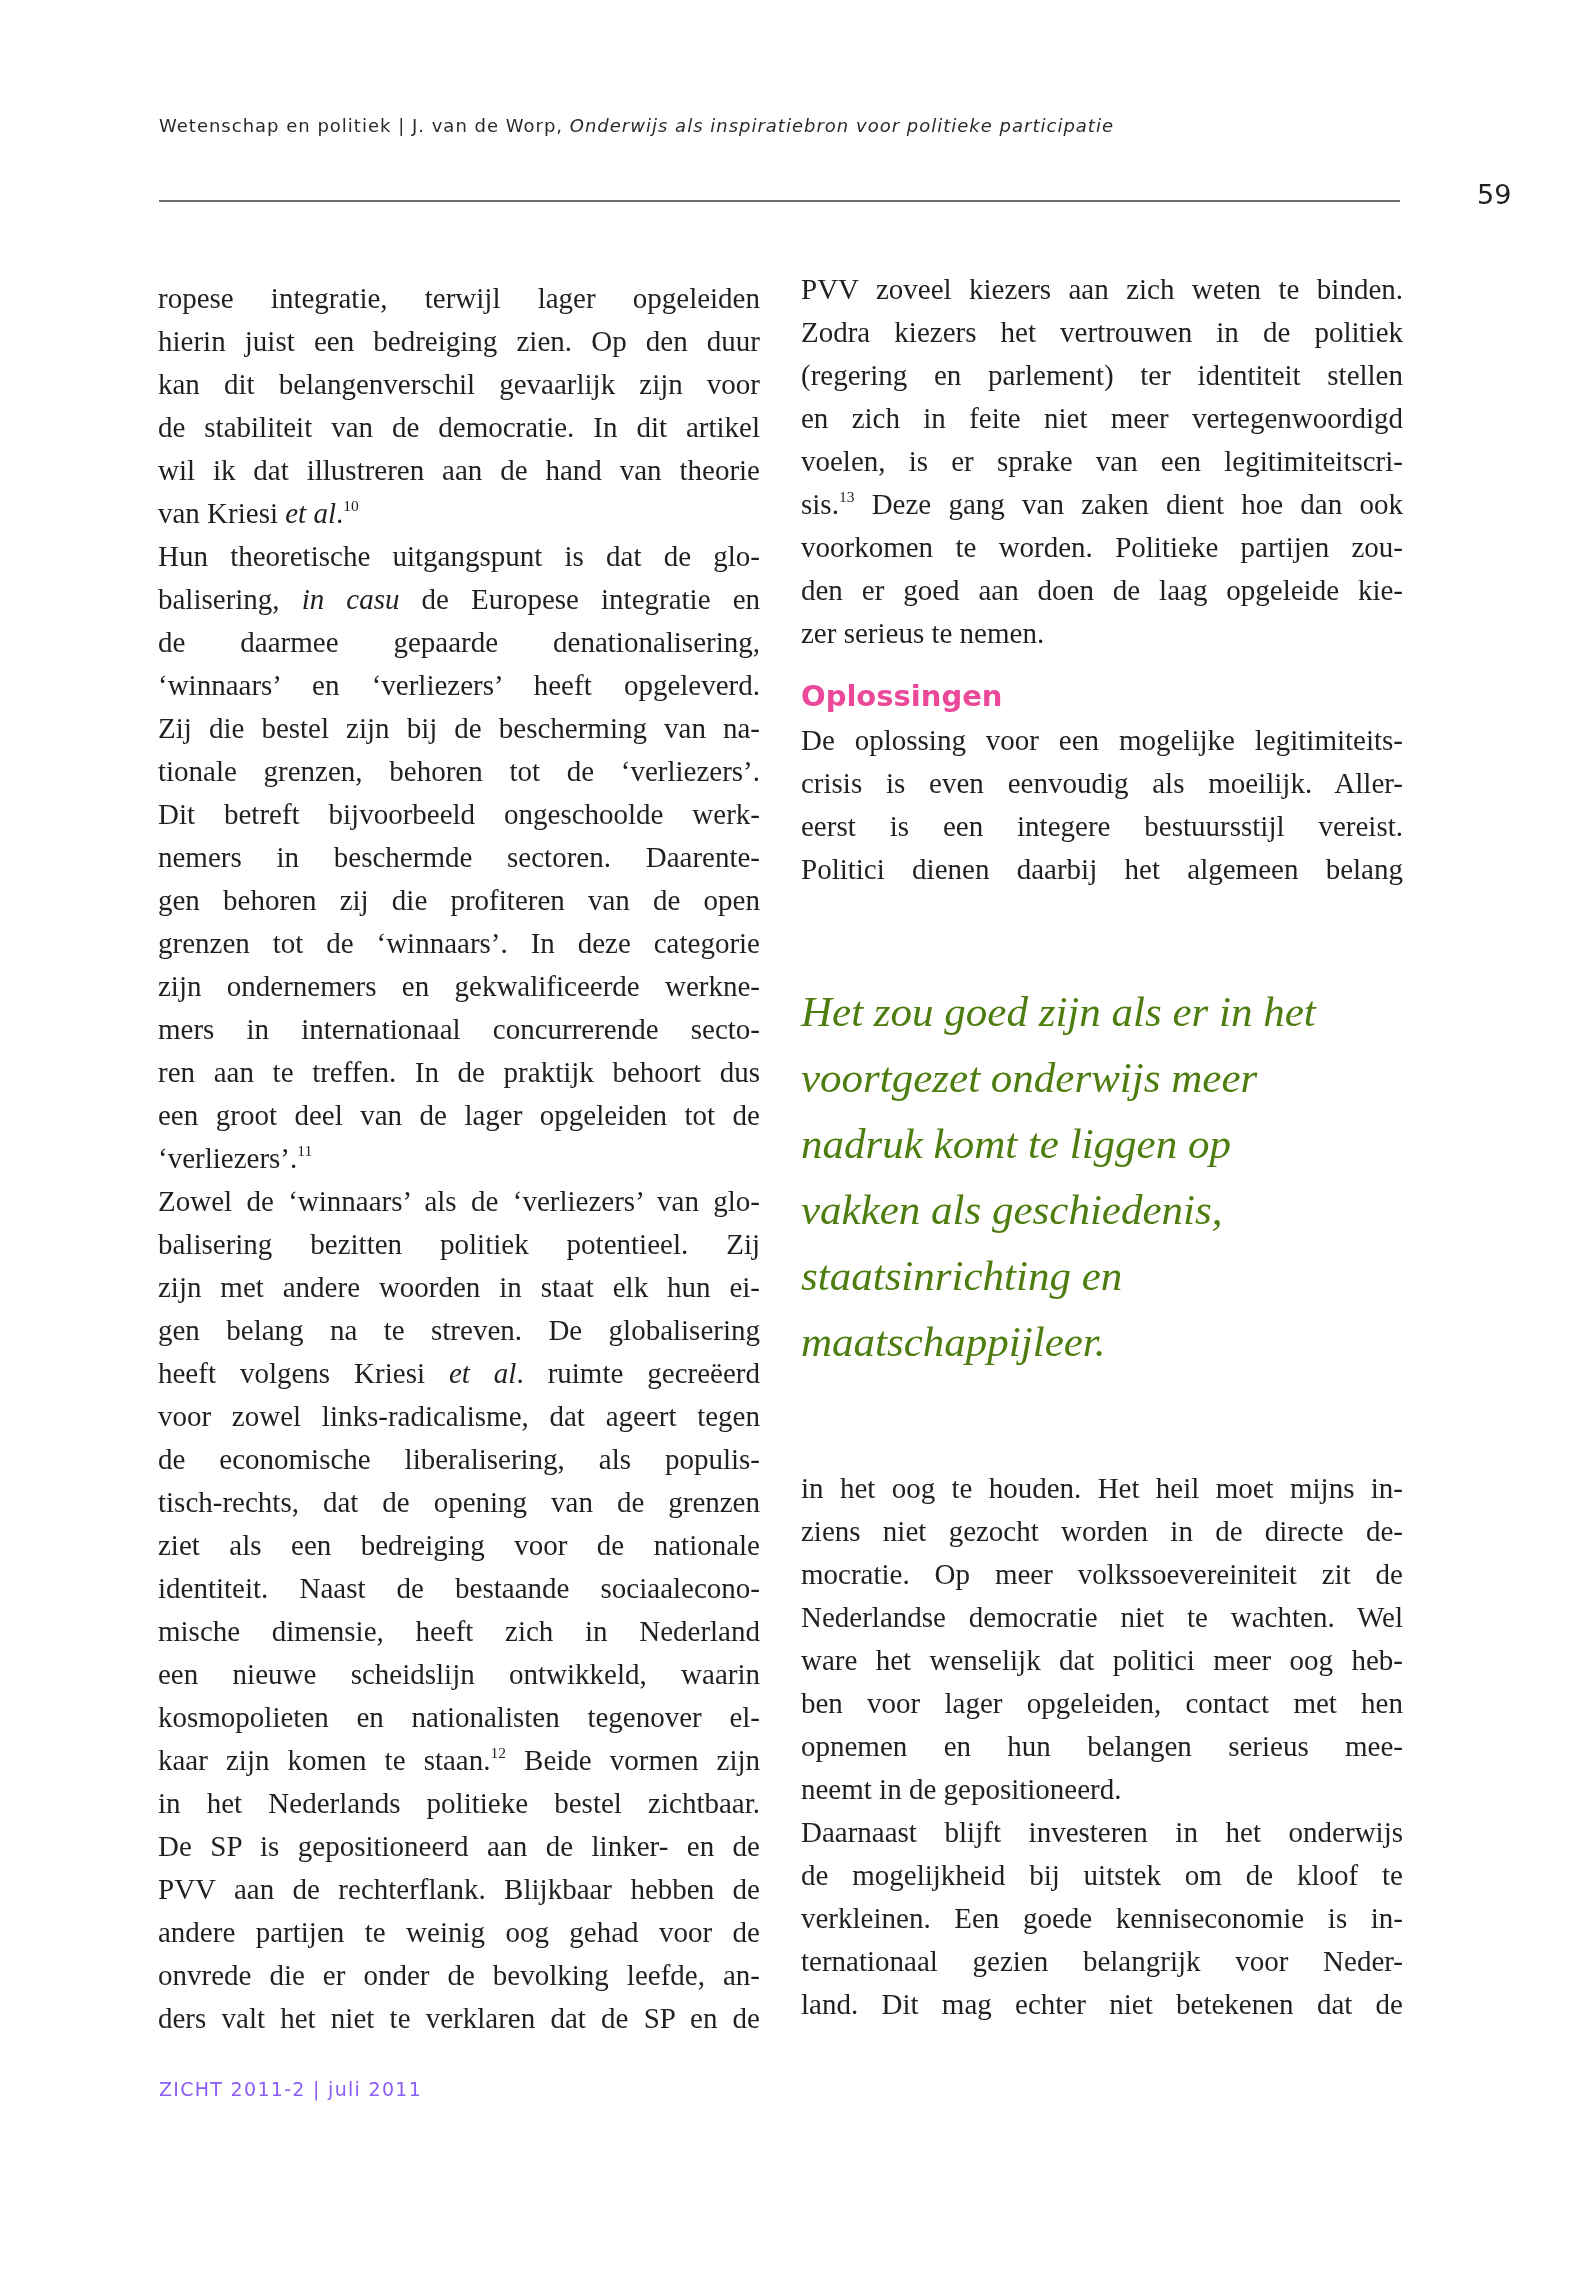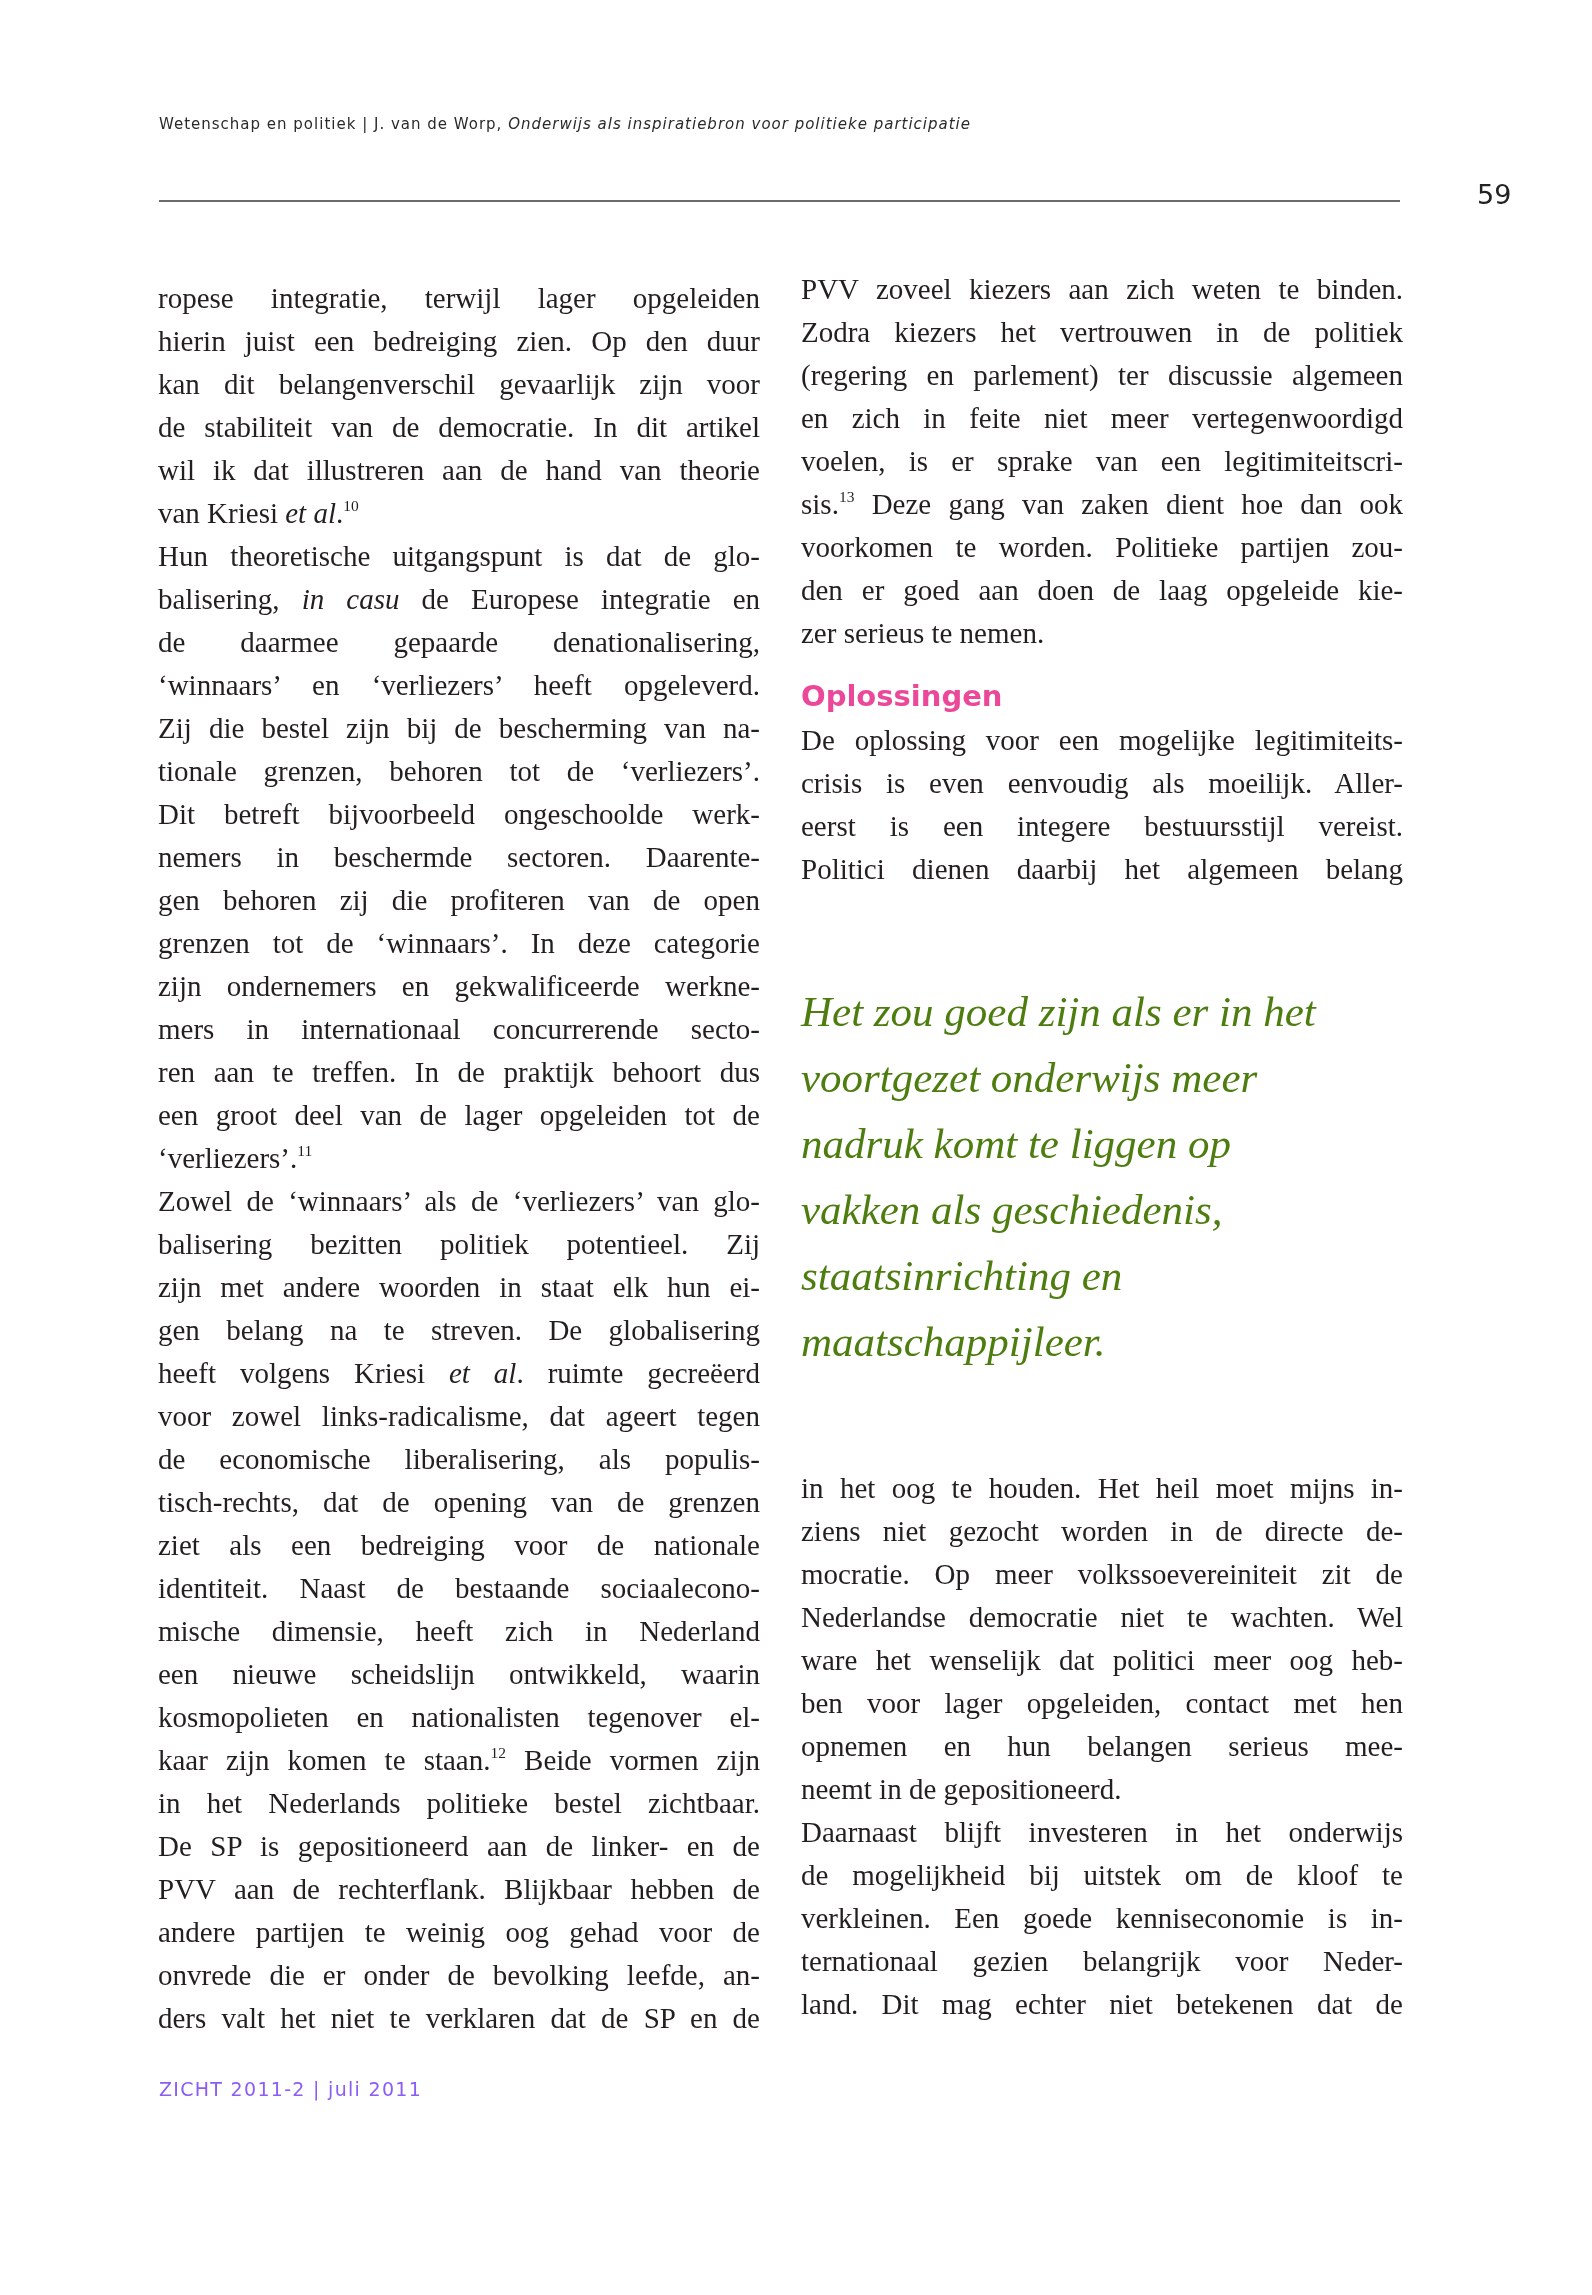--- a/index.html
+++ b/index.html
@@ -1,19 +1,19 @@
 <!DOCTYPE html>
 <html style="font-size:14px"><head>
 <meta charset="utf-8">
 <style>
   html, body { margin: 0; padding: 0; background: #ffffff; }
   body { width: 1592px; height: 2295px; position: relative; overflow: hidden; color: #231f20; }
   .running-head {
     position: absolute; left: 159px; top: 115px;
-    font-family: "DejaVu Sans", sans-serif; font-size: 15px; letter-spacing: 1px;
+    font-family: "DejaVu Sans", sans-serif; font-size: 18px; letter-spacing: 1px;
     color: #2a2a2a; white-space: nowrap;
   }
   .running-head .ital { font-style: italic; }
   .rule { position: absolute; left: 159px; top: 200px; width: 1241px; height: 1.7px; background: #6b6b6b; }
   .page-num {
     position: absolute; left: 1477px; top: 179px;
     font-family: "DejaVu Sans", sans-serif; font-size: 27px; color: #222;
   }
   .col {
     position: absolute; top: 268px; width: 602px;
@@ -93,21 +93,21 @@
     <span class="line"><span>PVV aan de rechterflank. Blijkbaar hebben de</span></span>
     <span class="line"><span>andere partijen te weinig oog gehad voor de</span></span>
     <span class="line"><span>onvrede die er onder de bevolking leefde, an-</span></span>
     <span class="line"><span>ders valt het niet te verklaren dat de SP en de</span></span>
   </div>
 
 <div class="col right" id="col-right-top">
   <div id="rt-lines">
       <span class="line"><span>PVV zoveel kiezers aan zich weten te binden.</span></span>
       <span class="line"><span>Zodra kiezers het vertrouwen in de politiek</span></span>
-      <span class="line"><span>(regering en parlement) ter discussie algemeen</span></span>
+      <span class="line"><span>(regering en parlement) ter identiteit stellen</span></span>
       <span class="line"><span>en zich in feite niet meer vertegenwoordigd</span></span>
       <span class="line"><span>voelen, is er sprake van een legitimiteitscri-</span></span>
       <span class="line"><span>sis.</span><sup>13</sup><span> Deze gang van zaken dient hoe dan ook</span></span>
       <span class="line"><span>voorkomen te worden. Politieke partijen zou-</span></span>
       <span class="line"><span>den er goed aan doen de laag opgeleide kie-</span></span>
       <span class="line last"><span>zer serieus te nemen.</span></span>
     </div>
   <div class="heading">Oplossingen</div>
   <div id="rs-lines">
       <span class="line"><span>De oplossing voor een mogelijke legitimiteits-</span></span>

